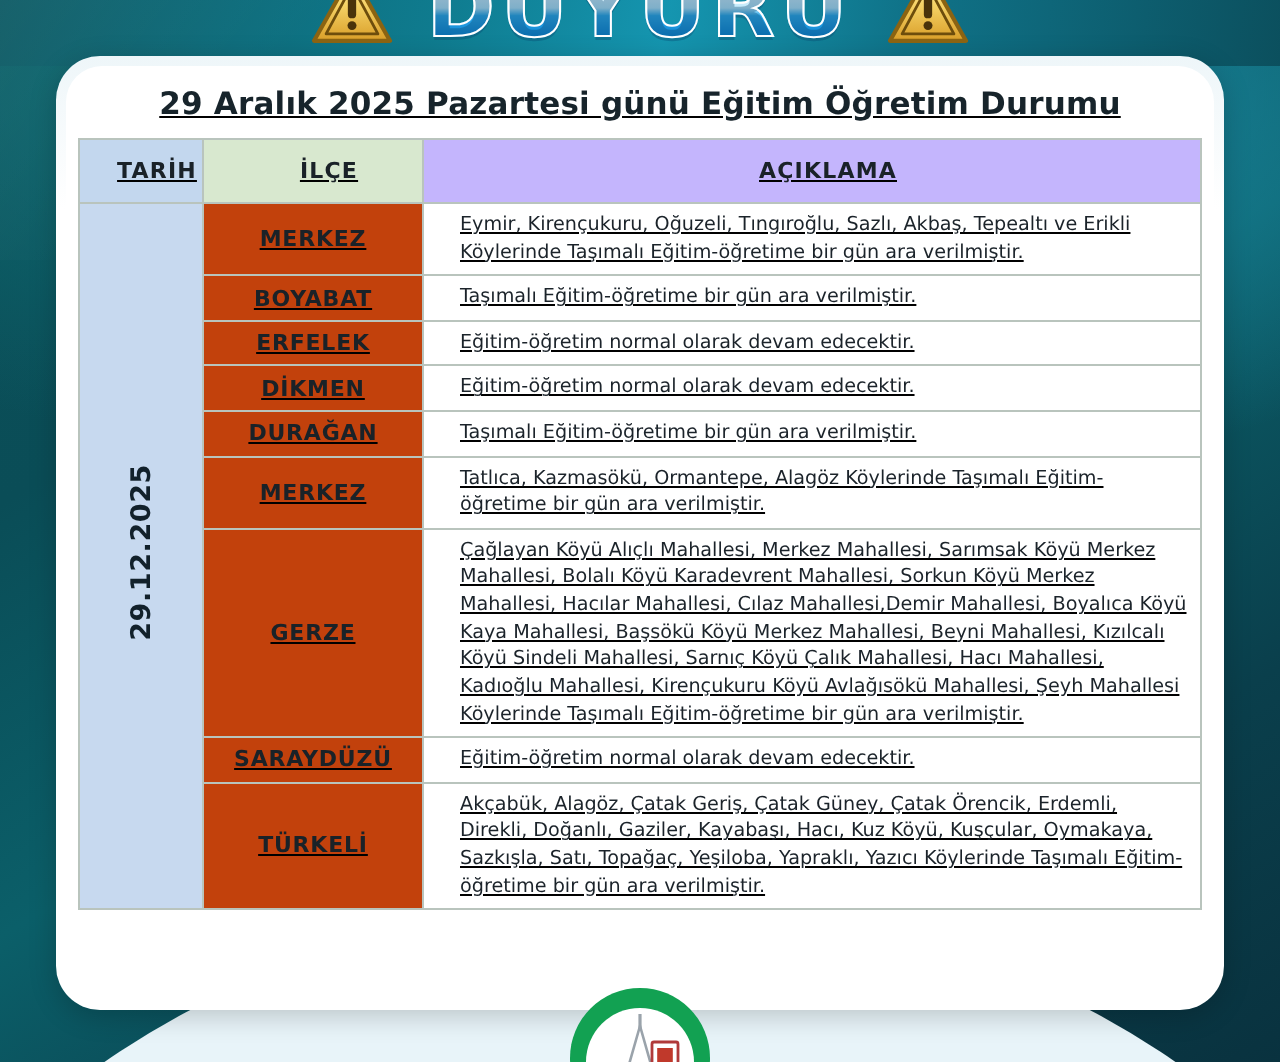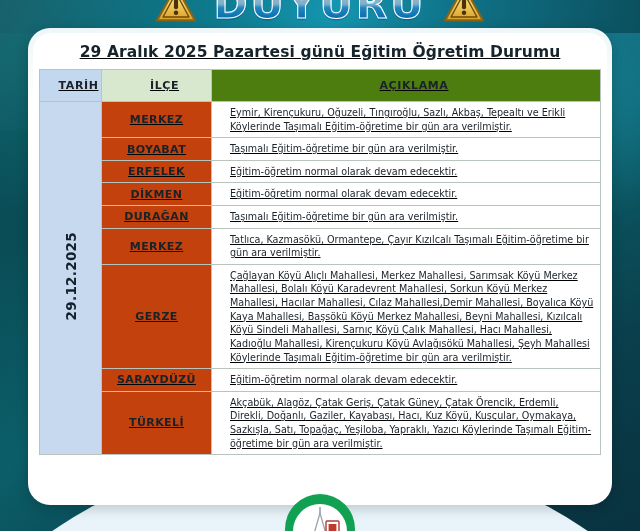--- a/index.html
+++ b/index.html
@@ -138,21 +138,21 @@
     font-size: 11px;
     font-weight: 700;
     color: #1a2228;
     letter-spacing: .6px;
     height: 32px;
     text-align: center;
     padding-left: 16px;
   }
   th.h-tarih { background: #c3d7ee; width: 62px; }
   th.h-ilce  { background: #d8e8cf; width: 110px; margin-top: 29px; }
-  th.h-aciklama { background: #4d7c0f; }
+  th.h-aciklama { background: #c4b5fd; }
 
   td.date-cell {
     background: #c7d9ef;
     width: 62px;
     text-align: center;
     padding: 0;
   }
   .date-vert {
     writing-mode: vertical-rl;
     transform: rotate(180deg);
@@ -271,21 +271,21 @@
             <td class="desc-cell">Eğitim-öğretim normal olarak devam edecektir.</td>
           </tr>
 
           <tr>
             <td class="ilce-cell">DURAĞAN</td>
             <td class="desc-cell">Taşımalı Eğitim-öğretime bir gün ara verilmiştir.</td>
           </tr>
 
           <tr>
             <td class="ilce-cell">MERKEZ</td>
-            <td class="desc-cell">Tatlıca, Kazmasökü, Ormantepe, Çayır Kızılcalı Taşımalı Eğitim-öğretime bir gün ara verilmiştir.</td>
+            <td class="desc-cell">Tatlıca, Kazmasökü, Ormantepe, Alagöz Köylerinde Taşımalı Eğitim-öğretime bir gün ara verilmiştir.</td>
           </tr>
 
           <tr>
             <td class="ilce-cell">GERZE</td>
             <td class="desc-cell">Çağlayan Köyü Alıçlı Mahallesi, Merkez Mahallesi, Sarımsak Köyü Merkez Mahallesi, Bolalı Köyü Karadevrent Mahallesi, Sorkun Köyü Merkez Mahallesi, Hacılar Mahallesi, Cılaz Mahallesi,Demir Mahallesi, Boyalıca Köyü Kaya Mahallesi, Başsökü Köyü Merkez Mahallesi, Beyni Mahallesi, Kızılcalı Köyü Sindeli Mahallesi, Sarnıç Köyü Çalık Mahallesi, Hacı Mahallesi, Kadıoğlu Mahallesi, Kirençukuru Köyü Avlağısökü Mahallesi, Şeyh Mahallesi Köylerinde Taşımalı Eğitim-öğretime bir gün ara verilmiştir.</td>
           </tr>
 
           <tr>
             <td class="ilce-cell">SARAYDÜZÜ</td>
             <td class="desc-cell">Eğitim-öğretim normal olarak devam edecektir.</td>

